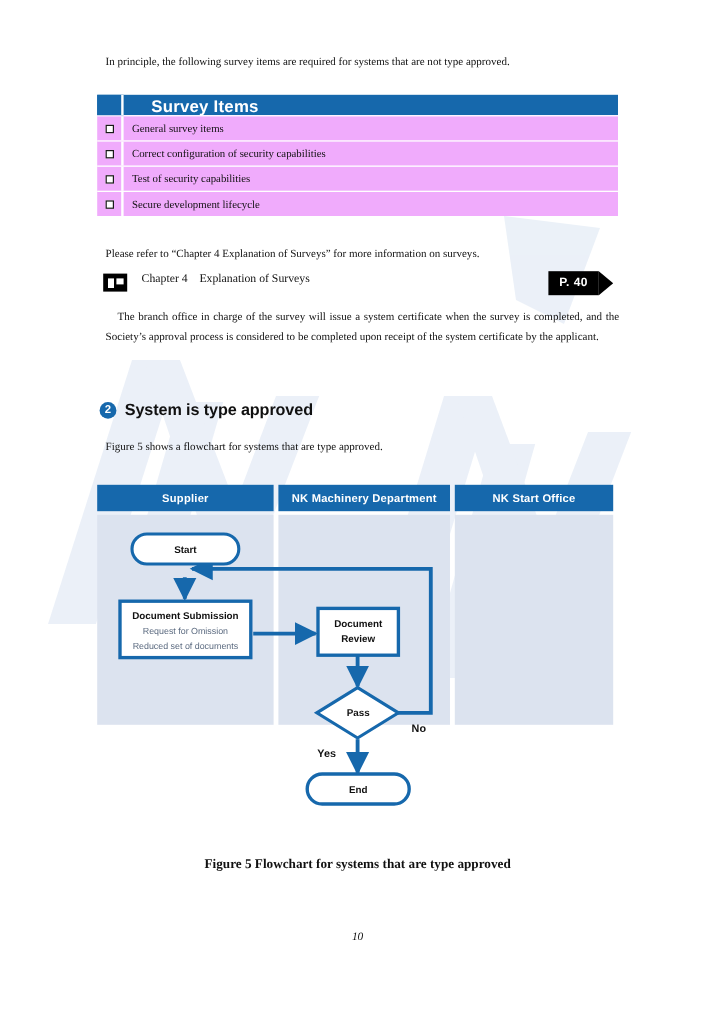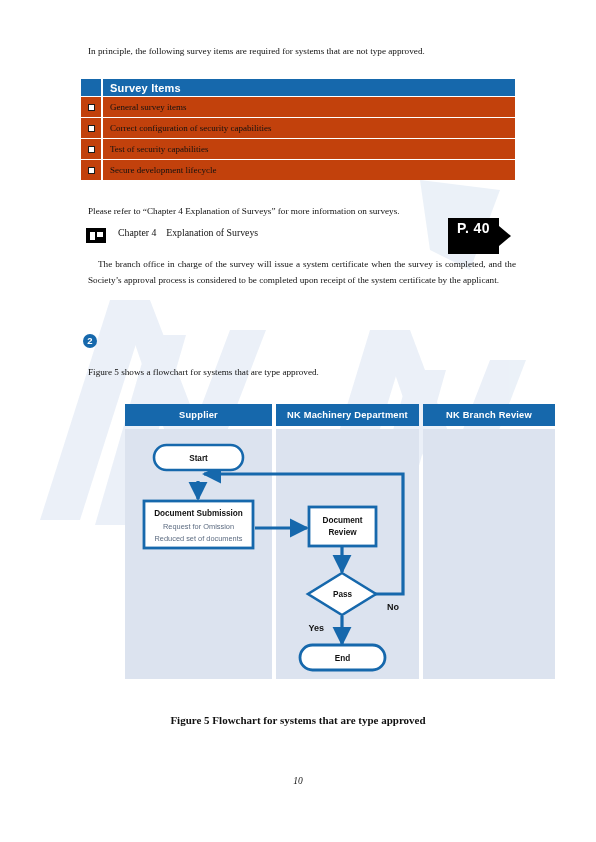--- a/index.html
+++ b/index.html
@@ -85,29 +85,30 @@
     height: 17px;
     background: #1668ac;
     border-right: 2px solid #ffffff;
     box-sizing: border-box;
   }
   .t-head .h-label {
     flex: 1;
     color: #ffffff;
     font-family: "Liberation Sans", sans-serif;
     font-weight: bold;
-    font-size: 11px;
+    font-size: 14px;
     padding-left: 7px;
     letter-spacing: 0.2px;
+    margin-left: 16px;
   }
   .t-row {
     display: flex;
     align-items: center;
     height: 20px;
-    background: #c2410c;
+    background: #f0abfc;
     border-top: 1.5px solid #ffffff;
   }
   .t-row .chk-cell {
     width: 22px;
     height: 20px;
     display: flex;
     align-items: center;
     justify-content: center;
     border-right: 2px solid #ffffff;
     box-sizing: border-box;
@@ -175,24 +176,24 @@
     top: 0px;
     height: 20px;
     display: flex;
     align-items: center;
   }
   .page-badge .tag-body {
     background: #000000;
     color: #ffffff;
     font-family: "Liberation Sans", sans-serif;
     font-weight: bold;
-    font-size: 14px;
+    font-size: 10px;
     letter-spacing: 0.4px;
     padding: 0 9px;
-    height: 36px;
+    height: 20px;
     line-height: 20px;
   }
   .page-badge .tag-arrow {
     width: 0;
     height: 0;
     border-top: 10px solid transparent;
     border-bottom: 10px solid transparent;
     border-left: 12px solid #000000;
   }
 
@@ -226,22 +227,21 @@
     color: #111111;
     letter-spacing: -0.1px;
   }
 
   
   .flow {
     position: absolute;
     left: 81px;
     top: 404px;
     width: 430px;
-    height: 275px;
-    margin-left: 44px;
+    height: 200px;
   }
   .flow-cols {
     position: absolute;
     inset: 0;
     display: flex;
     gap: 4px;
   }
   .flow-col {
     display: flex;
     flex-direction: column;
@@ -381,36 +381,37 @@
     <span class="page-badge">
       <span class="tag-body">P. 40</span>
       <span class="tag-arrow"></span>
     </span>
   </div>
 
   <div class="para body-para">The branch office in charge of the survey will issue a system certificate when the survey is completed, and the Society’s approval process is considered to be completed upon receipt of the system certificate by the applicant.</div>
 
   <div class="section-head">
     <span class="num-circle">2</span>
+    <span class="section-title">System is type approved</span>
   </div>
 
   <div class="para fig-line">Figure 5 shows a flowchart for systems that are type approved.</div>
 
   <div class="flow">
     <div class="flow-cols">
       <div class="flow-col col-supplier">
         <div class="col-head">Supplier</div>
         <div class="col-body"></div>
       </div>
       <div class="flow-col col-machinery">
         <div class="col-head">NK Machinery Department</div>
         <div class="col-body"></div>
       </div>
       <div class="flow-col col-branch">
-        <div class="col-head">NK Branch Review</div>
+        <div class="col-head">NK Start Office</div>
         <div class="col-body"></div>
       </div>
     </div>
 
     <svg class="flow-svg" viewBox="0 0 430 275">
       <defs>
         <marker id="ah" markerWidth="7" markerHeight="7" refX="5.4" refY="3.2" orient="auto" markerUnits="strokeWidth">
           <path d="M0,0.2 L6,3.2 L0,6.2 z" fill="#1668ac"></path>
         </marker>
       </defs>

